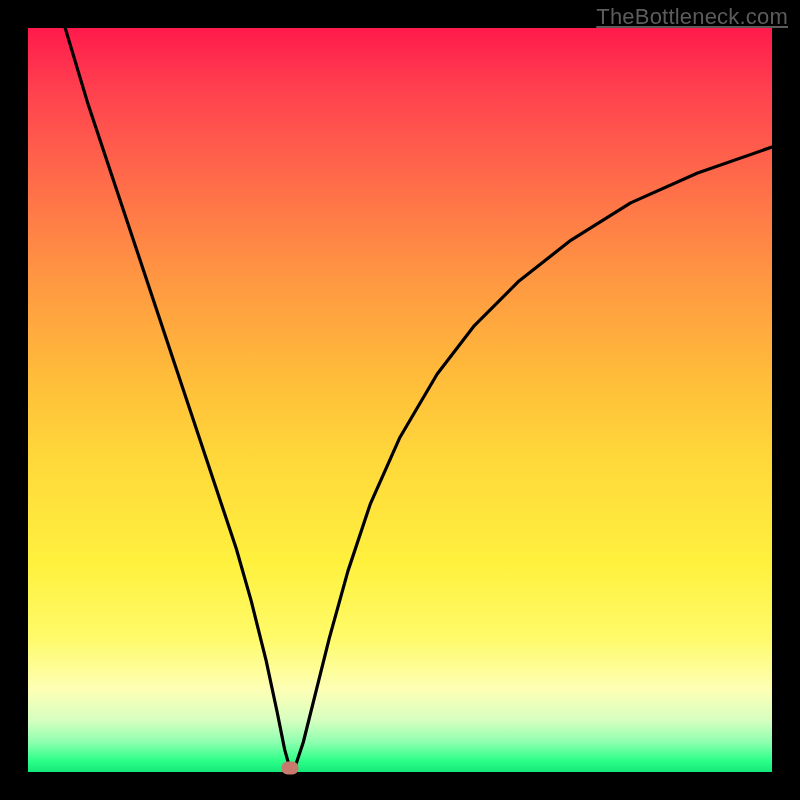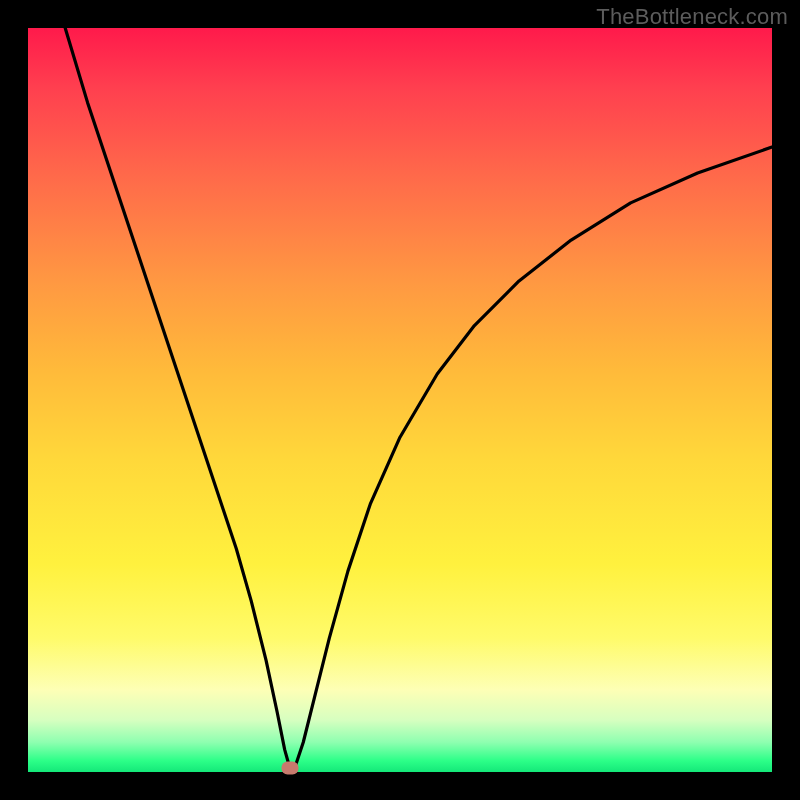--- a/index.html
+++ b/index.html
@@ -40,20 +40,21 @@
     );
   }
   .watermark {
     position: absolute;
     top: 4px;
     right: 12px;
     color: #5c5c5c;
     font-size: 22px;
     letter-spacing: 0.2px;
     user-select: none;
+    text-decoration: underline;
   }
   svg.curve {
     position: absolute;
     left: 0;
     top: 0;
     width: 744px;
     height: 744px;
     overflow: visible;
   }
   .marker {

